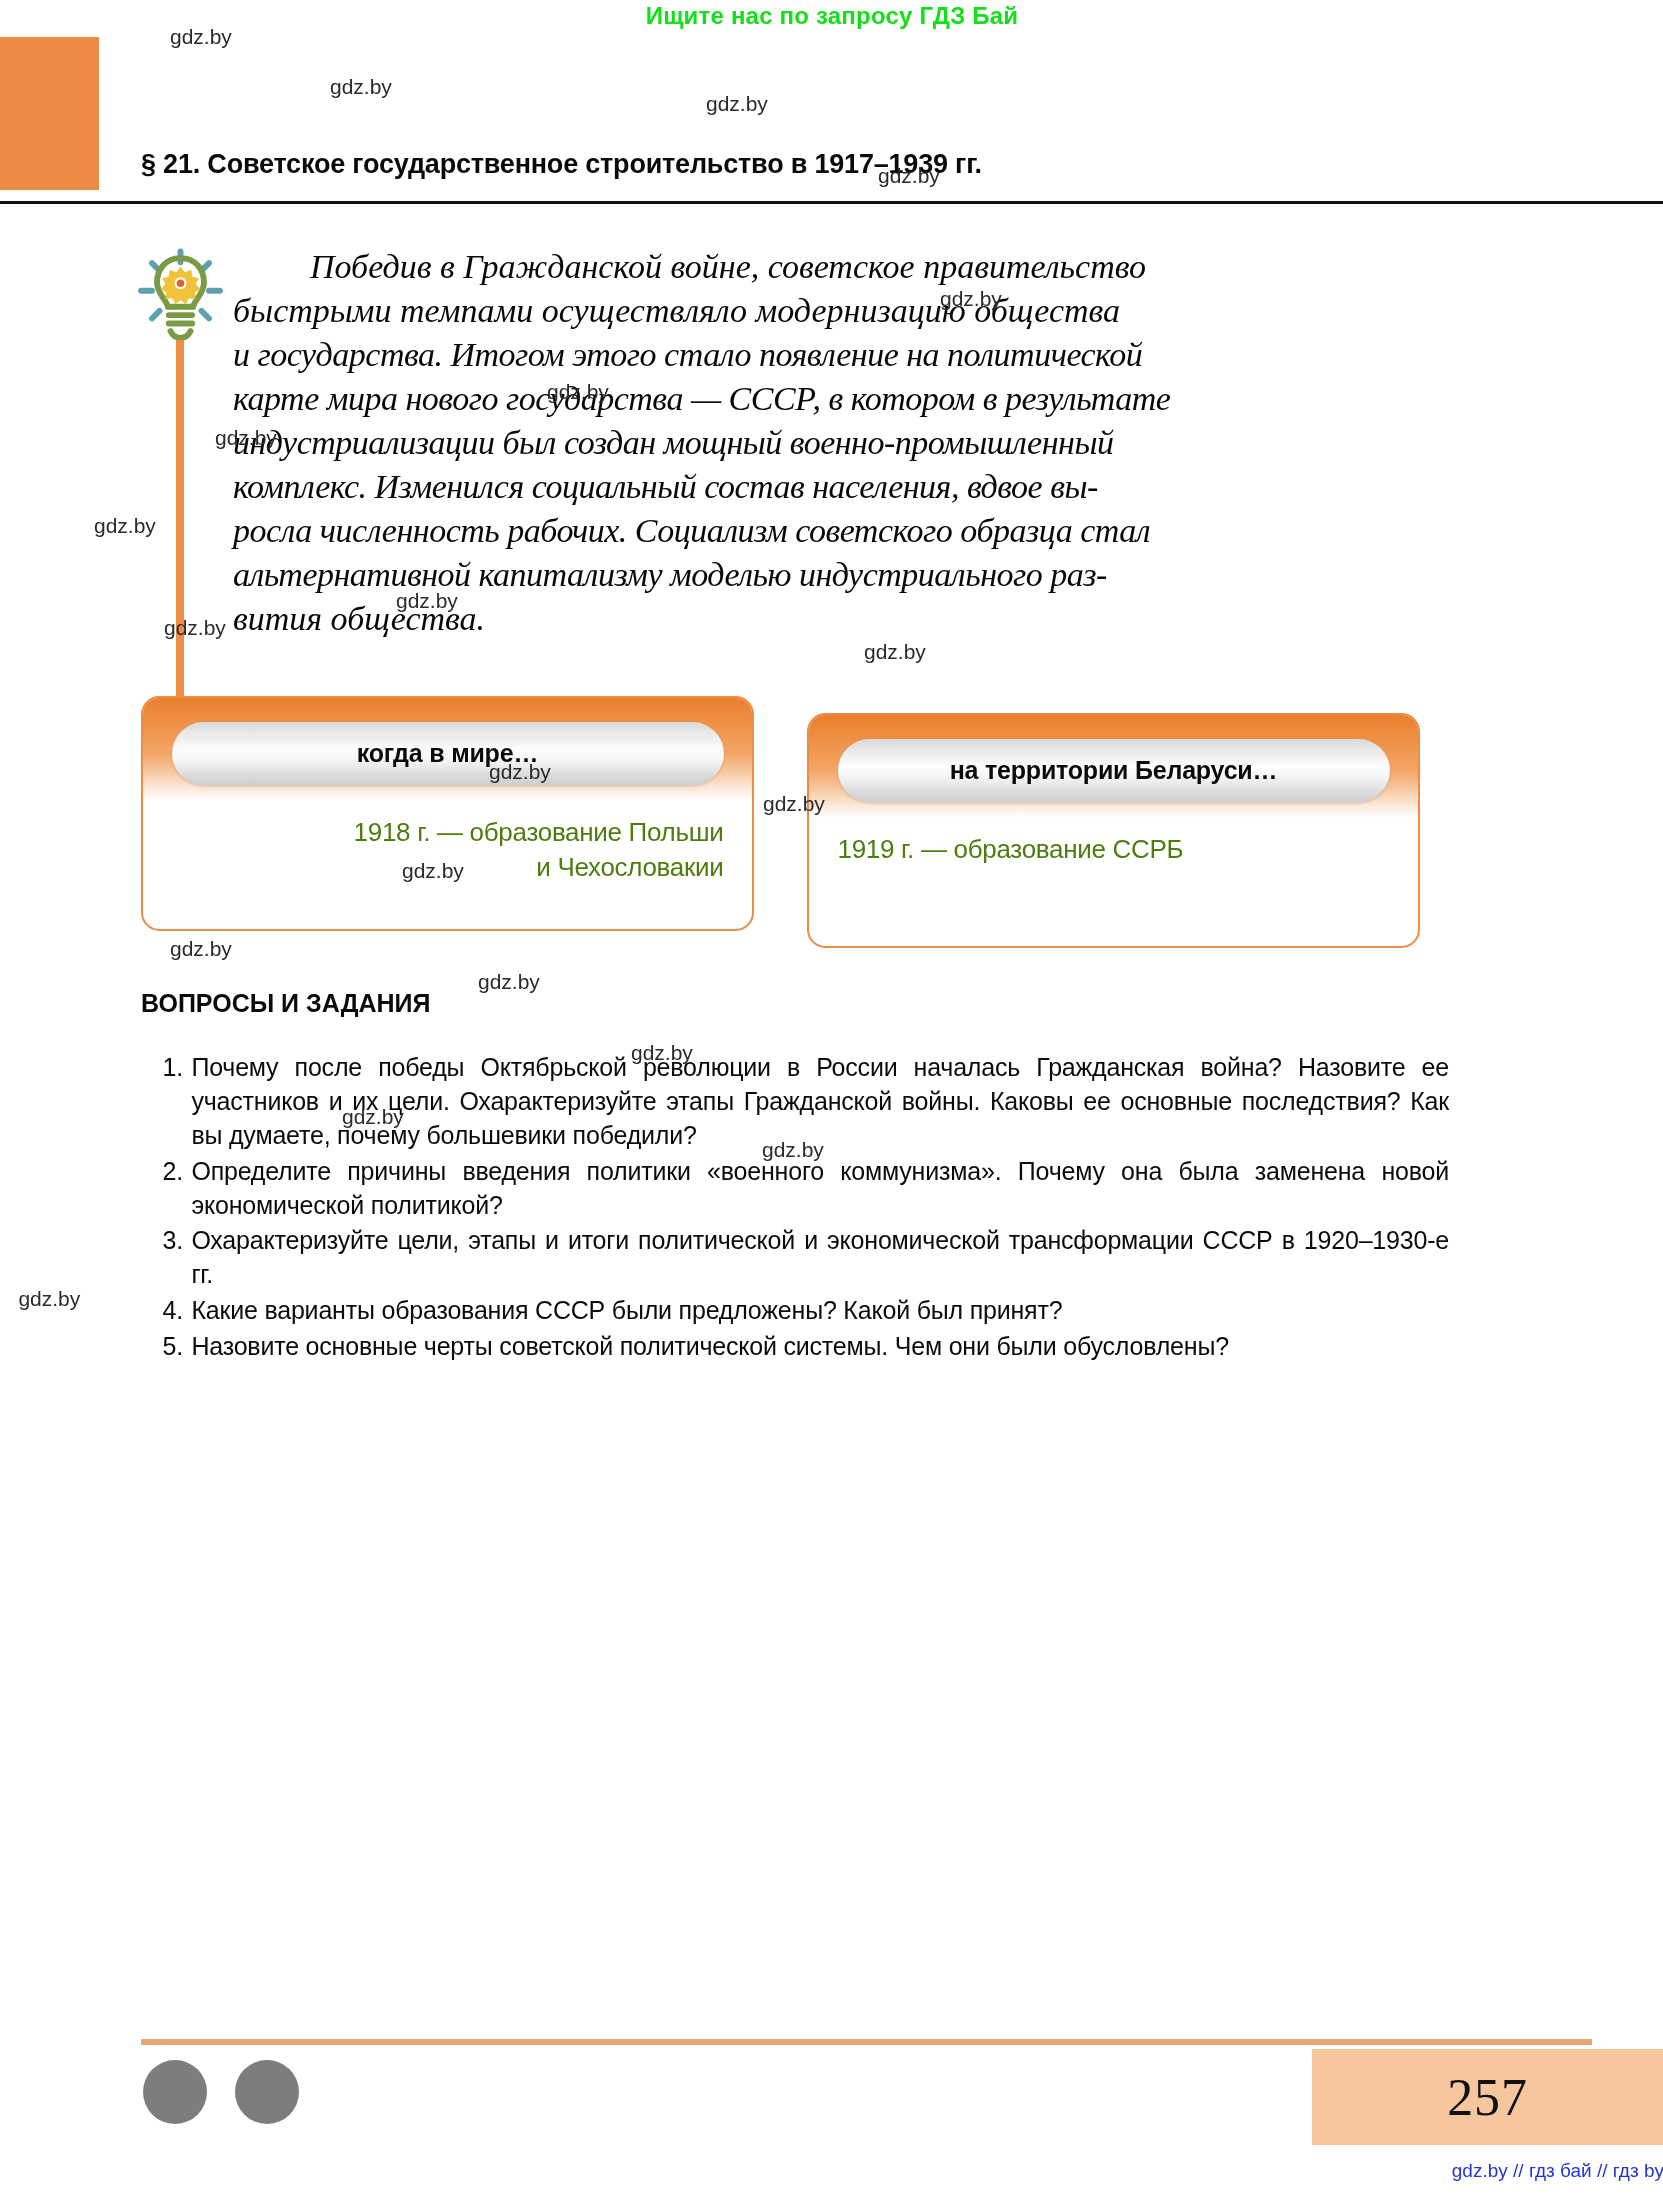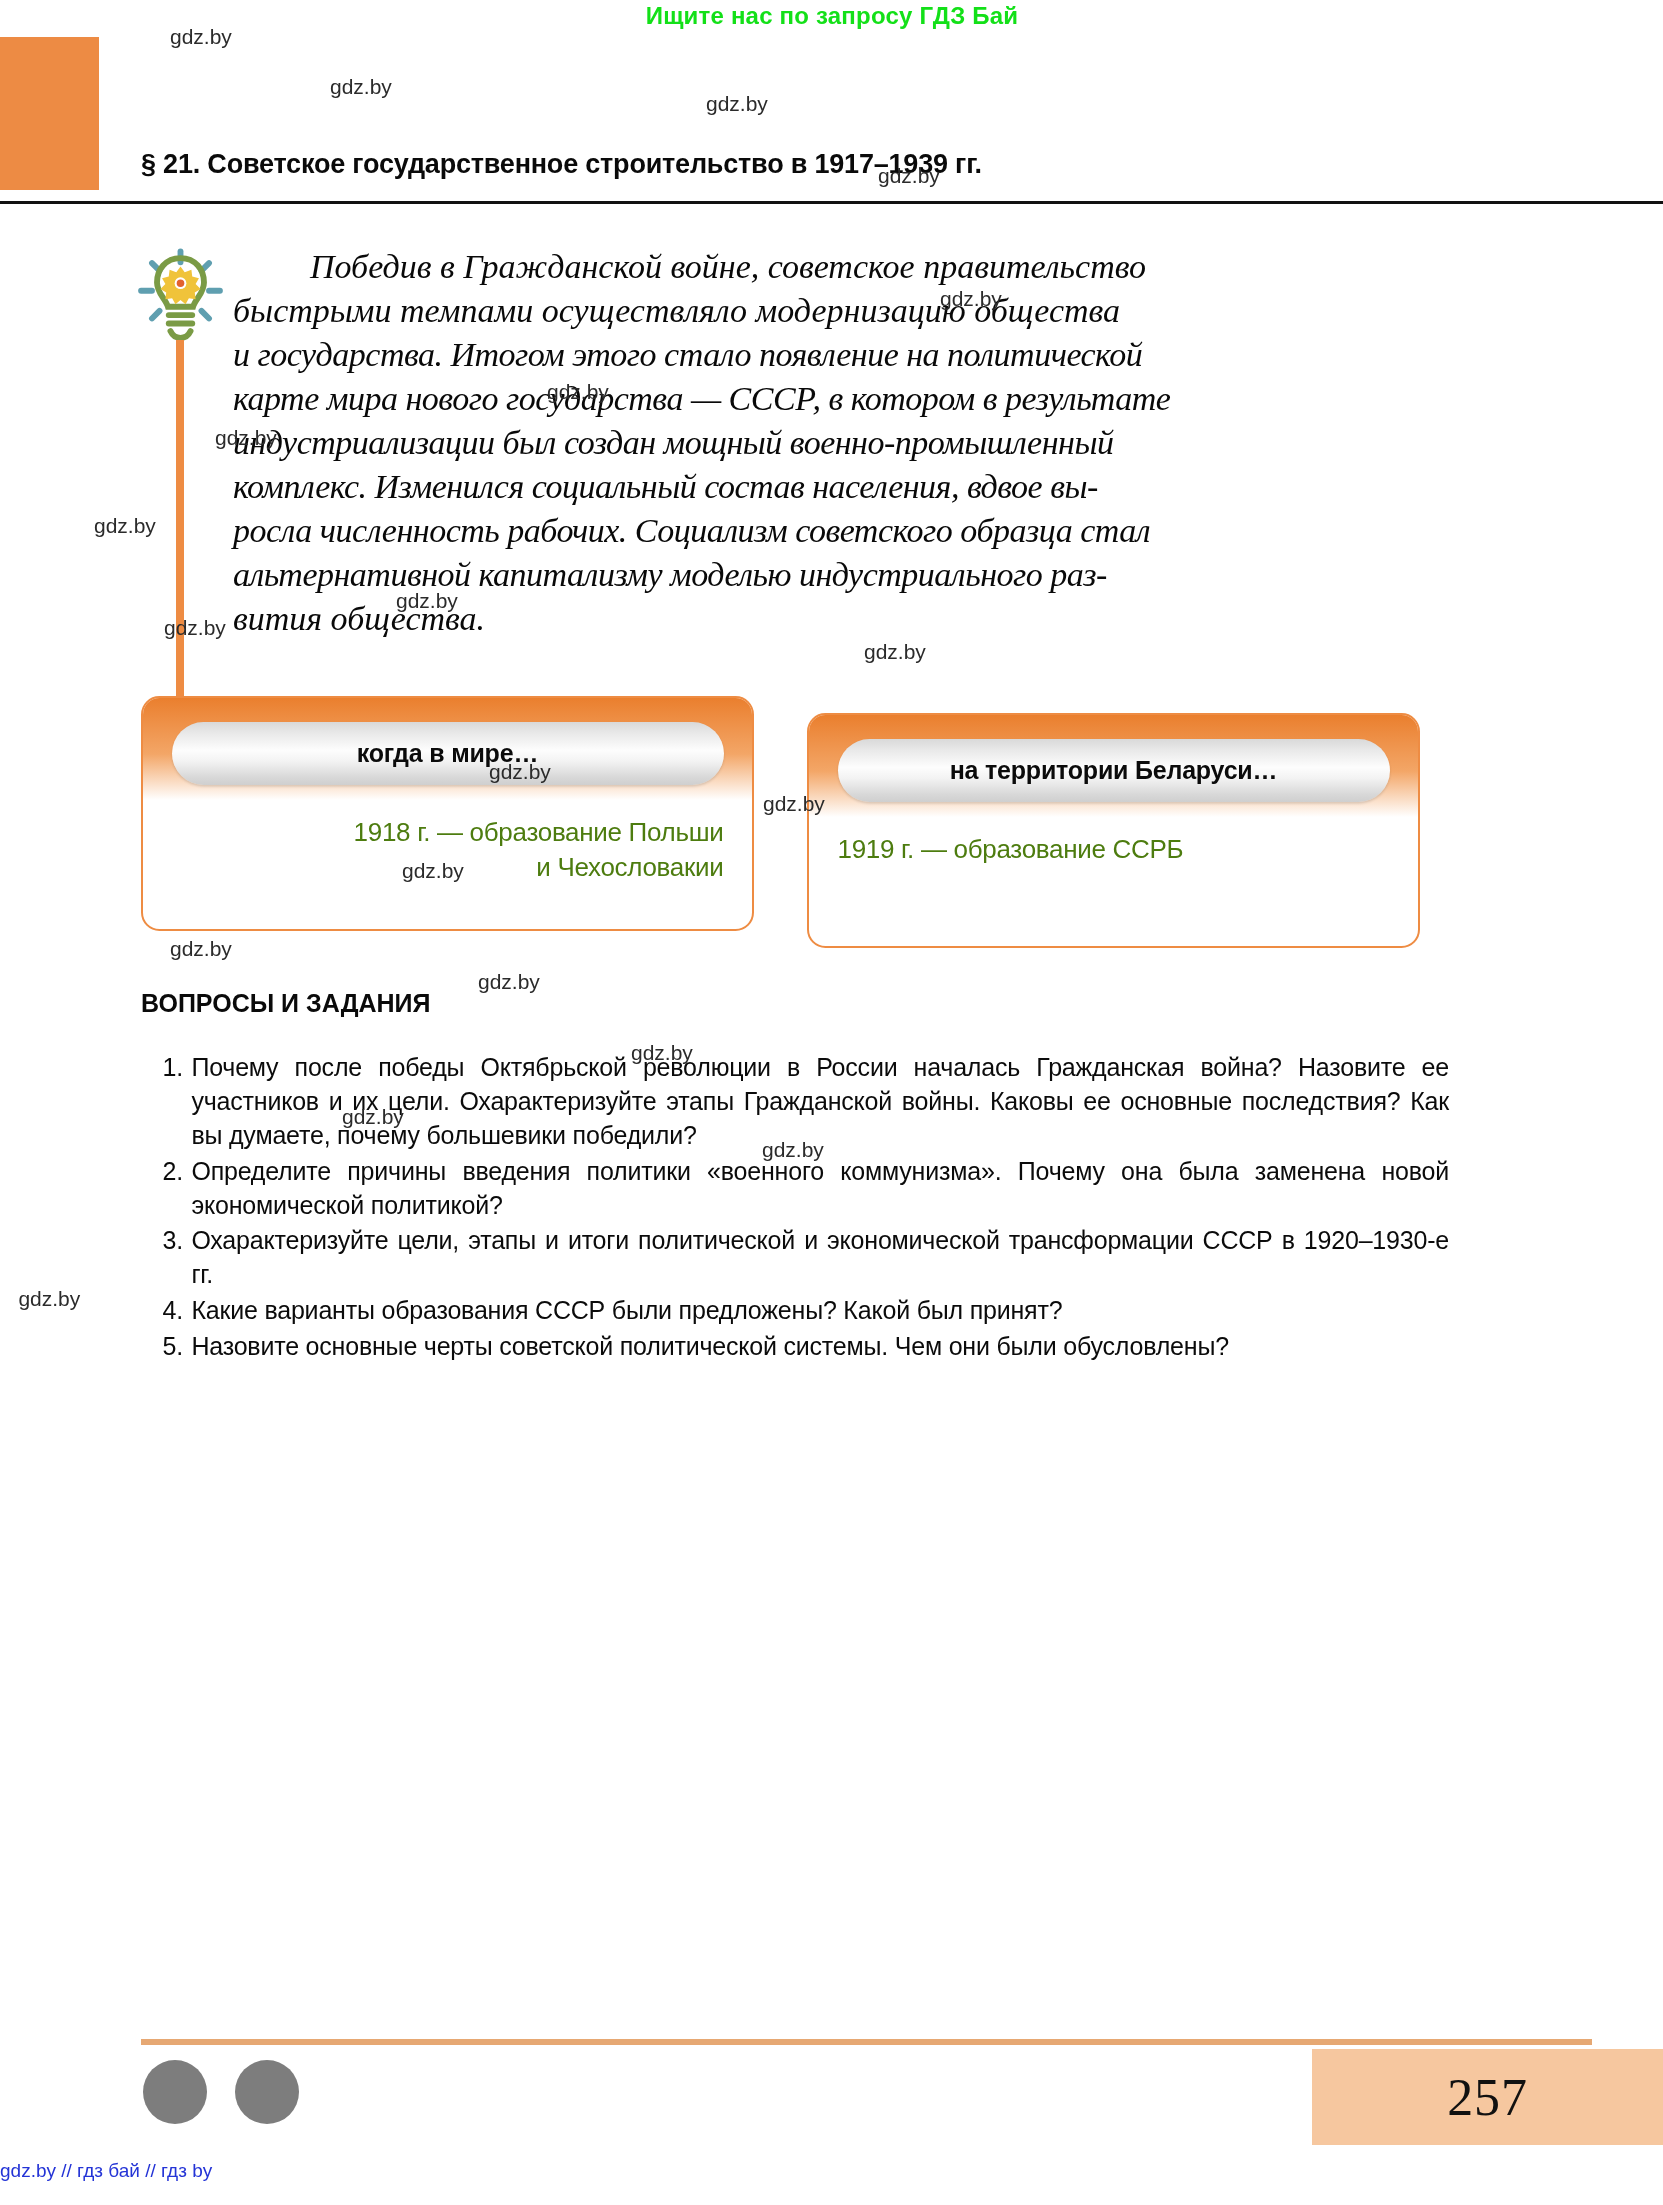--- a/index.html
+++ b/index.html
@@ -221,21 +221,21 @@
     font-size: 52px;
     font-family: "Liberation Serif", serif;
     color: #111111;
     letter-spacing: 0.8px;
   }
   .footer-links {
     position: absolute;
     left: 0;
     top: 2160px;
     width: 1664px;
-    text-align: left;
+    text-align: right;
     color: #2434d6;
     font-size: 19px;
     font-family: "Liberation Sans", sans-serif;
   }
 
   
   .wm {
     position: absolute;
     color: #2b2b2b;
     font-size: 21px;

